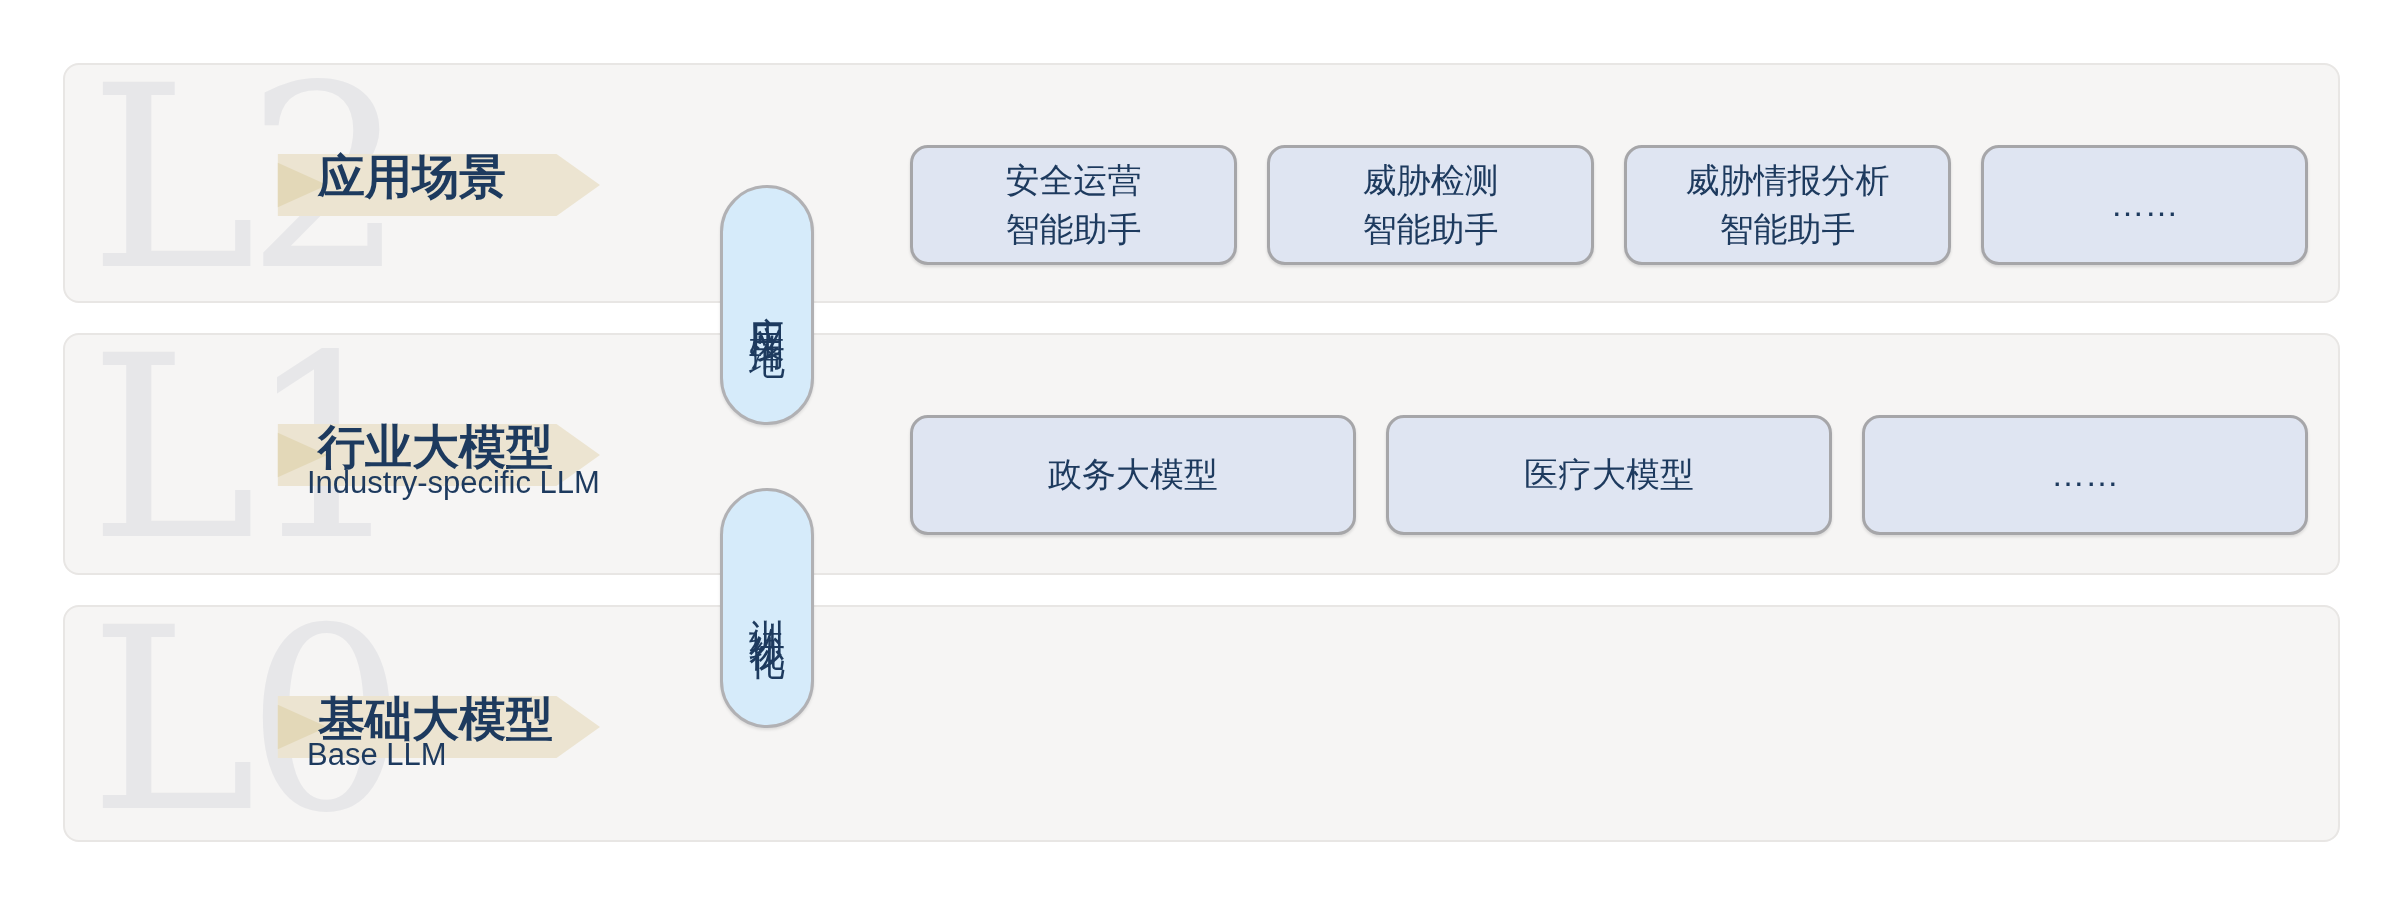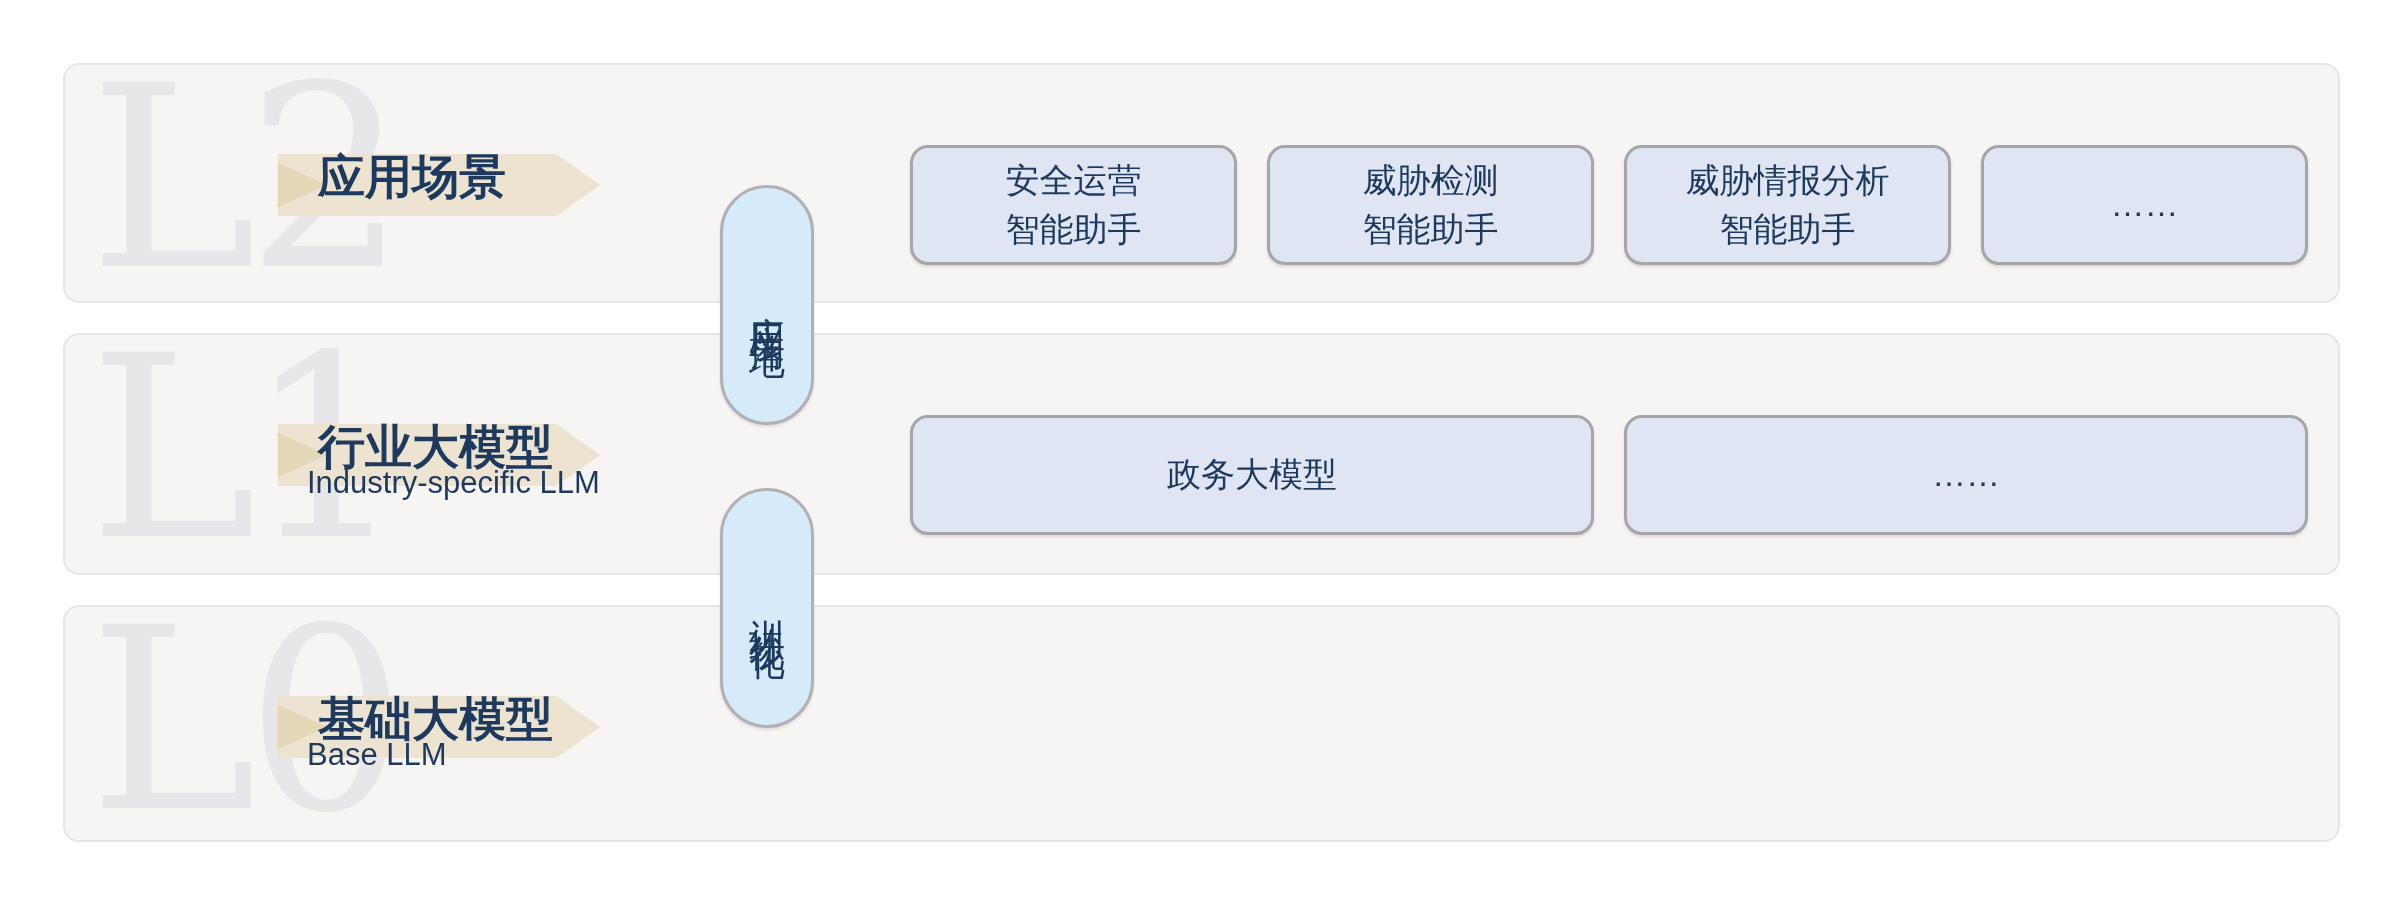--- a/index.html
+++ b/index.html
@@ -163,20 +163,23 @@
         <polygon class="arrow-dark" points="14,9 64,32 14,55"></polygon>
       </svg>
       <h2 class="layer-title">行业大模型</h2>
       <div class="layer-subtitle">Industry-specific LLM</div>
     </div>
     <div class="row">
       <div class="box">
         <span>政务大模型</span>
       </div>
       <div class="box">
+        <span>医疗大模型</span>
+      </div>
+      <div class="box">
         <span>……</span>
       </div>
     </div>
   </section>
 
   <section class="panel" id="panel-l0">
     <div class="watermark">L0</div>
     <div class="titleblock">
       <svg class="arrow-svg" viewBox="0 0 340 64" preserveAspectRatio="none">
         <polygon class="arrow-band" points="14,0 296,0 340,32 296,64 14,64"></polygon>

